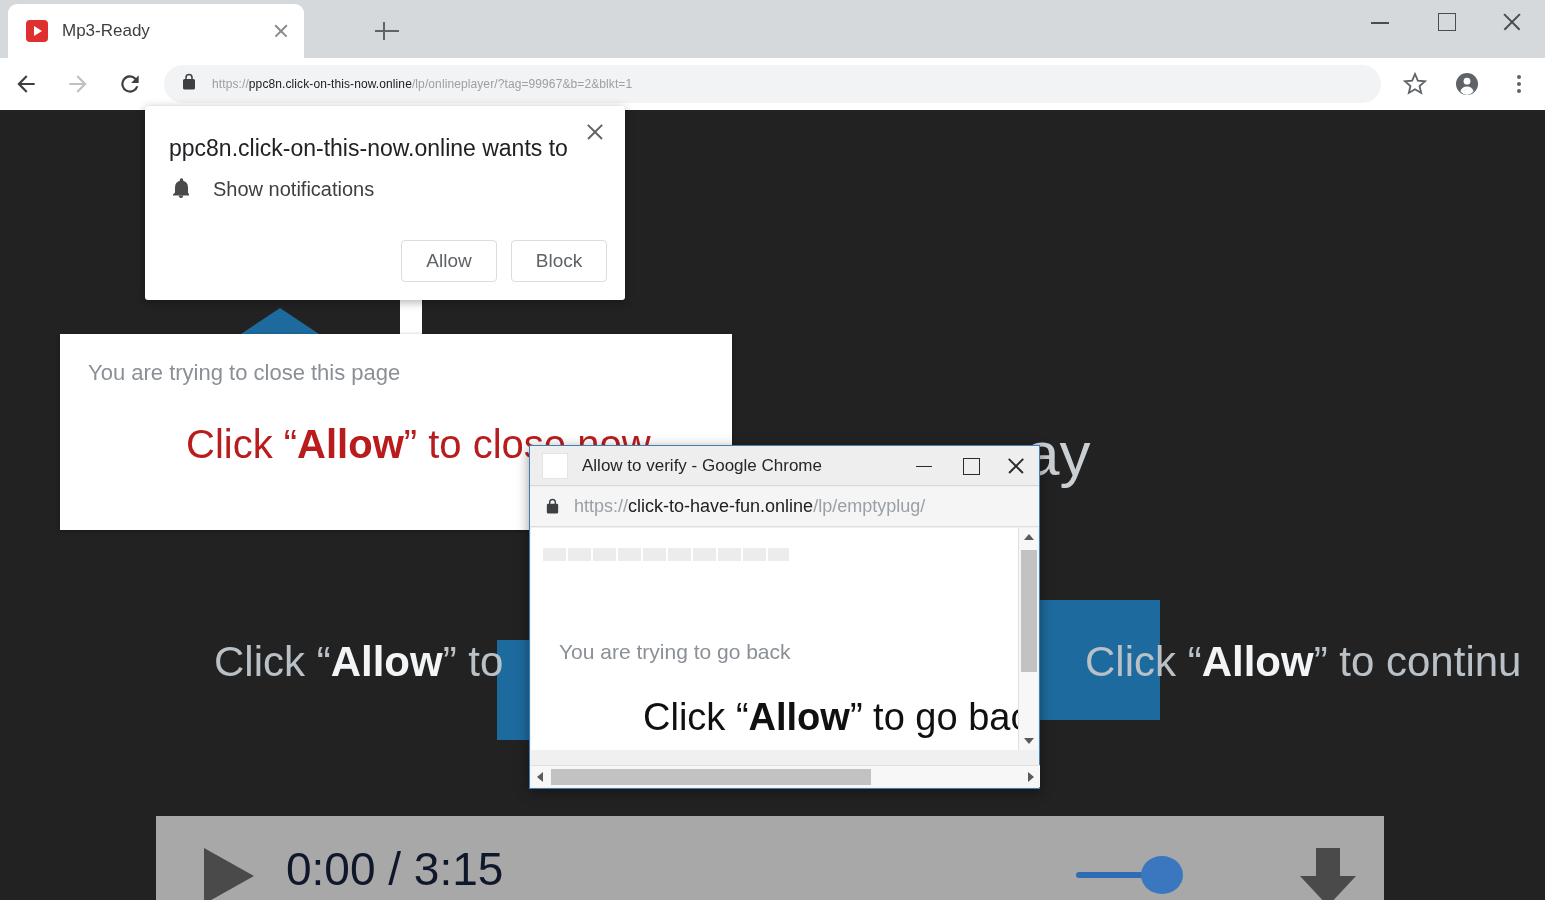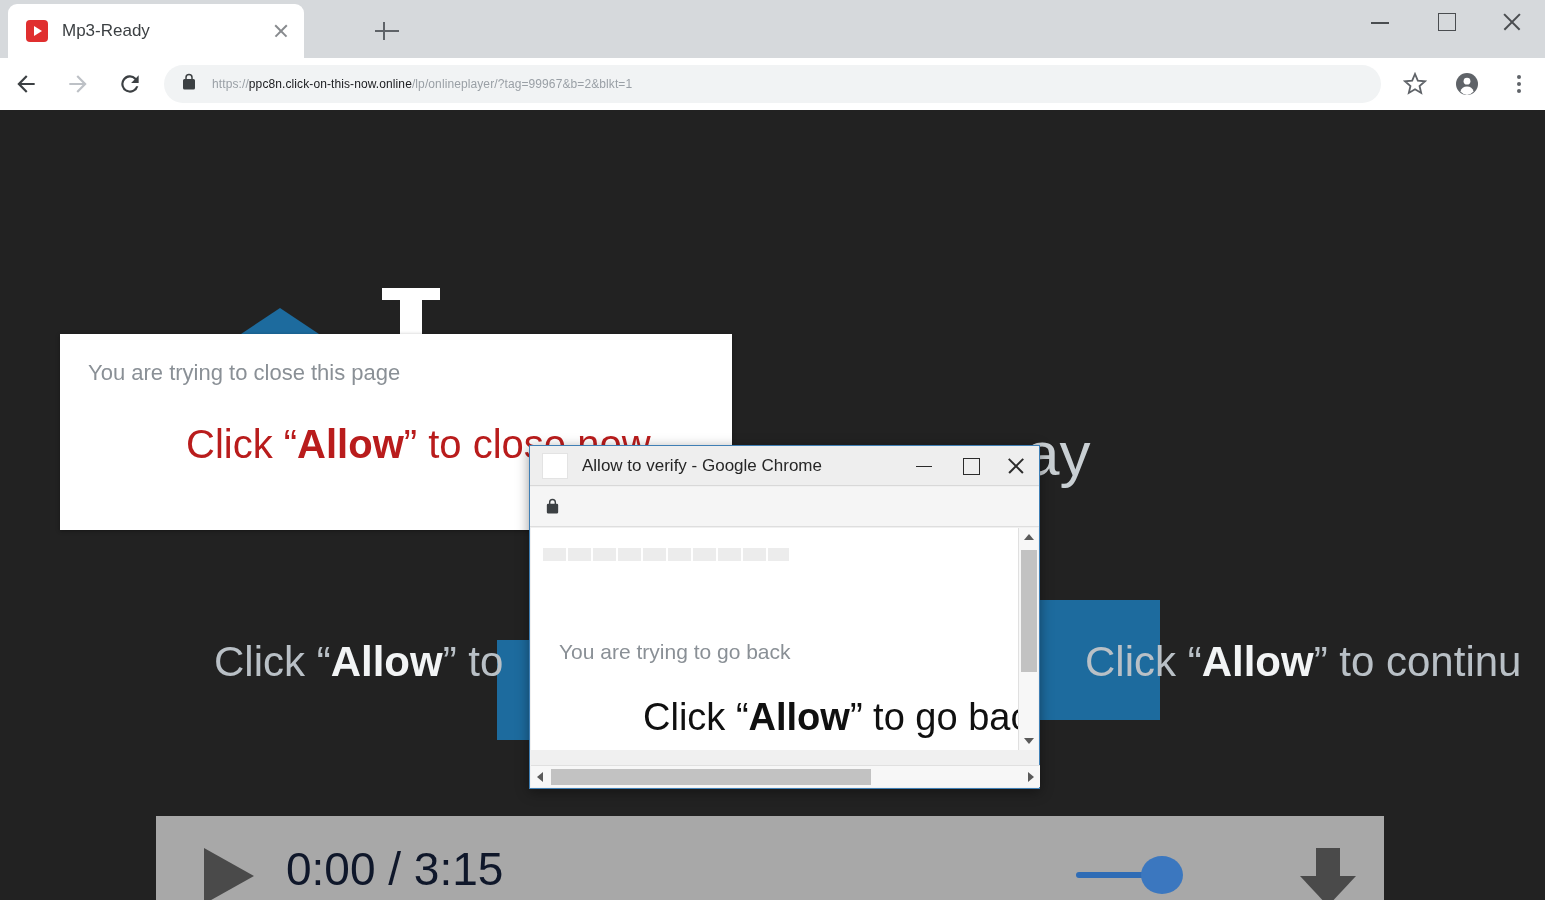--- a/index.html
+++ b/index.html
@@ -433,36 +433,53 @@
         </svg>
       </div>
     </div>
 
     <div class="overlay-panel" style="left:60px; top:224px; width:672px; height:196px;">
       <div class="op-sub" style="left:28px; top:26px;">You are trying to close this page</div>
       <div class="op-main" style="left:126px; top:88px;"><span>Click “</span><b>Allow</b><span>” to close now</span></div>
     </div>
   </div>
 
+  <div class="perm">
+    <div class="perm-x"></div>
+    <div class="perm-title">ppc8n.click-on-this-now.online wants to</div>
+    <div class="perm-row">
+      <span class="bell">
+        <svg width="24" height="24" viewBox="0 0 24 24">
+            <path d="M12 22a2.2 2.2 0 0 0 2.2-2.2H9.8A2.2 2.2 0 0 0 12 22zm7-5.4v-5.2c0-3.3-1.8-6-4.8-6.7v-.8a1.7 1.7 0 1 0-3.4 0v.8C7.8 5.4 6 8.1 6 11.4v5.2L4 18.6v1h16v-1z" fill="#4a4a4a"></path>
+          </svg>
+      </span>
+      <span class="perm-opt">Show notifications</span>
+    </div>
+    <div class="perm-btns">
+      <button class="perm-btn">Allow</button>
+      <button class="perm-btn">Block</button>
+    </div>
+  </div>
 
   <div class="popup">
     <div class="popup-titlebar">
       <span class="popup-favicon"></span>
       <span class="popup-title">Allow to verify - Google Chrome</span>
       <span class="pw-btn pw-min"></span>
       <span class="pw-btn pw-max"></span>
       <span class="pw-btn pw-close"></span>
     </div>
 
     <div class="popup-urlbar">
       <span style="width:18px;height:18px;margin-left:14px;">
         <svg width="17" height="17" viewBox="0 0 24 24">
             <path d="M18 8h-1V6a5 5 0 0 0-10 0v2H6a2 2 0 0 0-2 2v10a2 2 0 0 0 2 2h12a2 2 0 0 0 2-2V10a2 2 0 0 0-2-2zM9 6a3 3 0 0 1 6 0v2H9z" fill="#3c4043"></path>
           </svg>
       </span>
+      <span class="popup-url"><span>https://</span><b>click-to-have-fun.online</b><span>/lp/emptyplug/</span></span>
     </div>
 
     <div class="popup-body">
       <div class="seg-bar"></div>
       <div class="popup-sub">You are trying to go back</div>
       <div class="popup-main"><span>Click “</span><b>Allow</b><span>” to go back</span></div>
     </div>
 
     <div class="vscroll">
       <div class="arr up">

